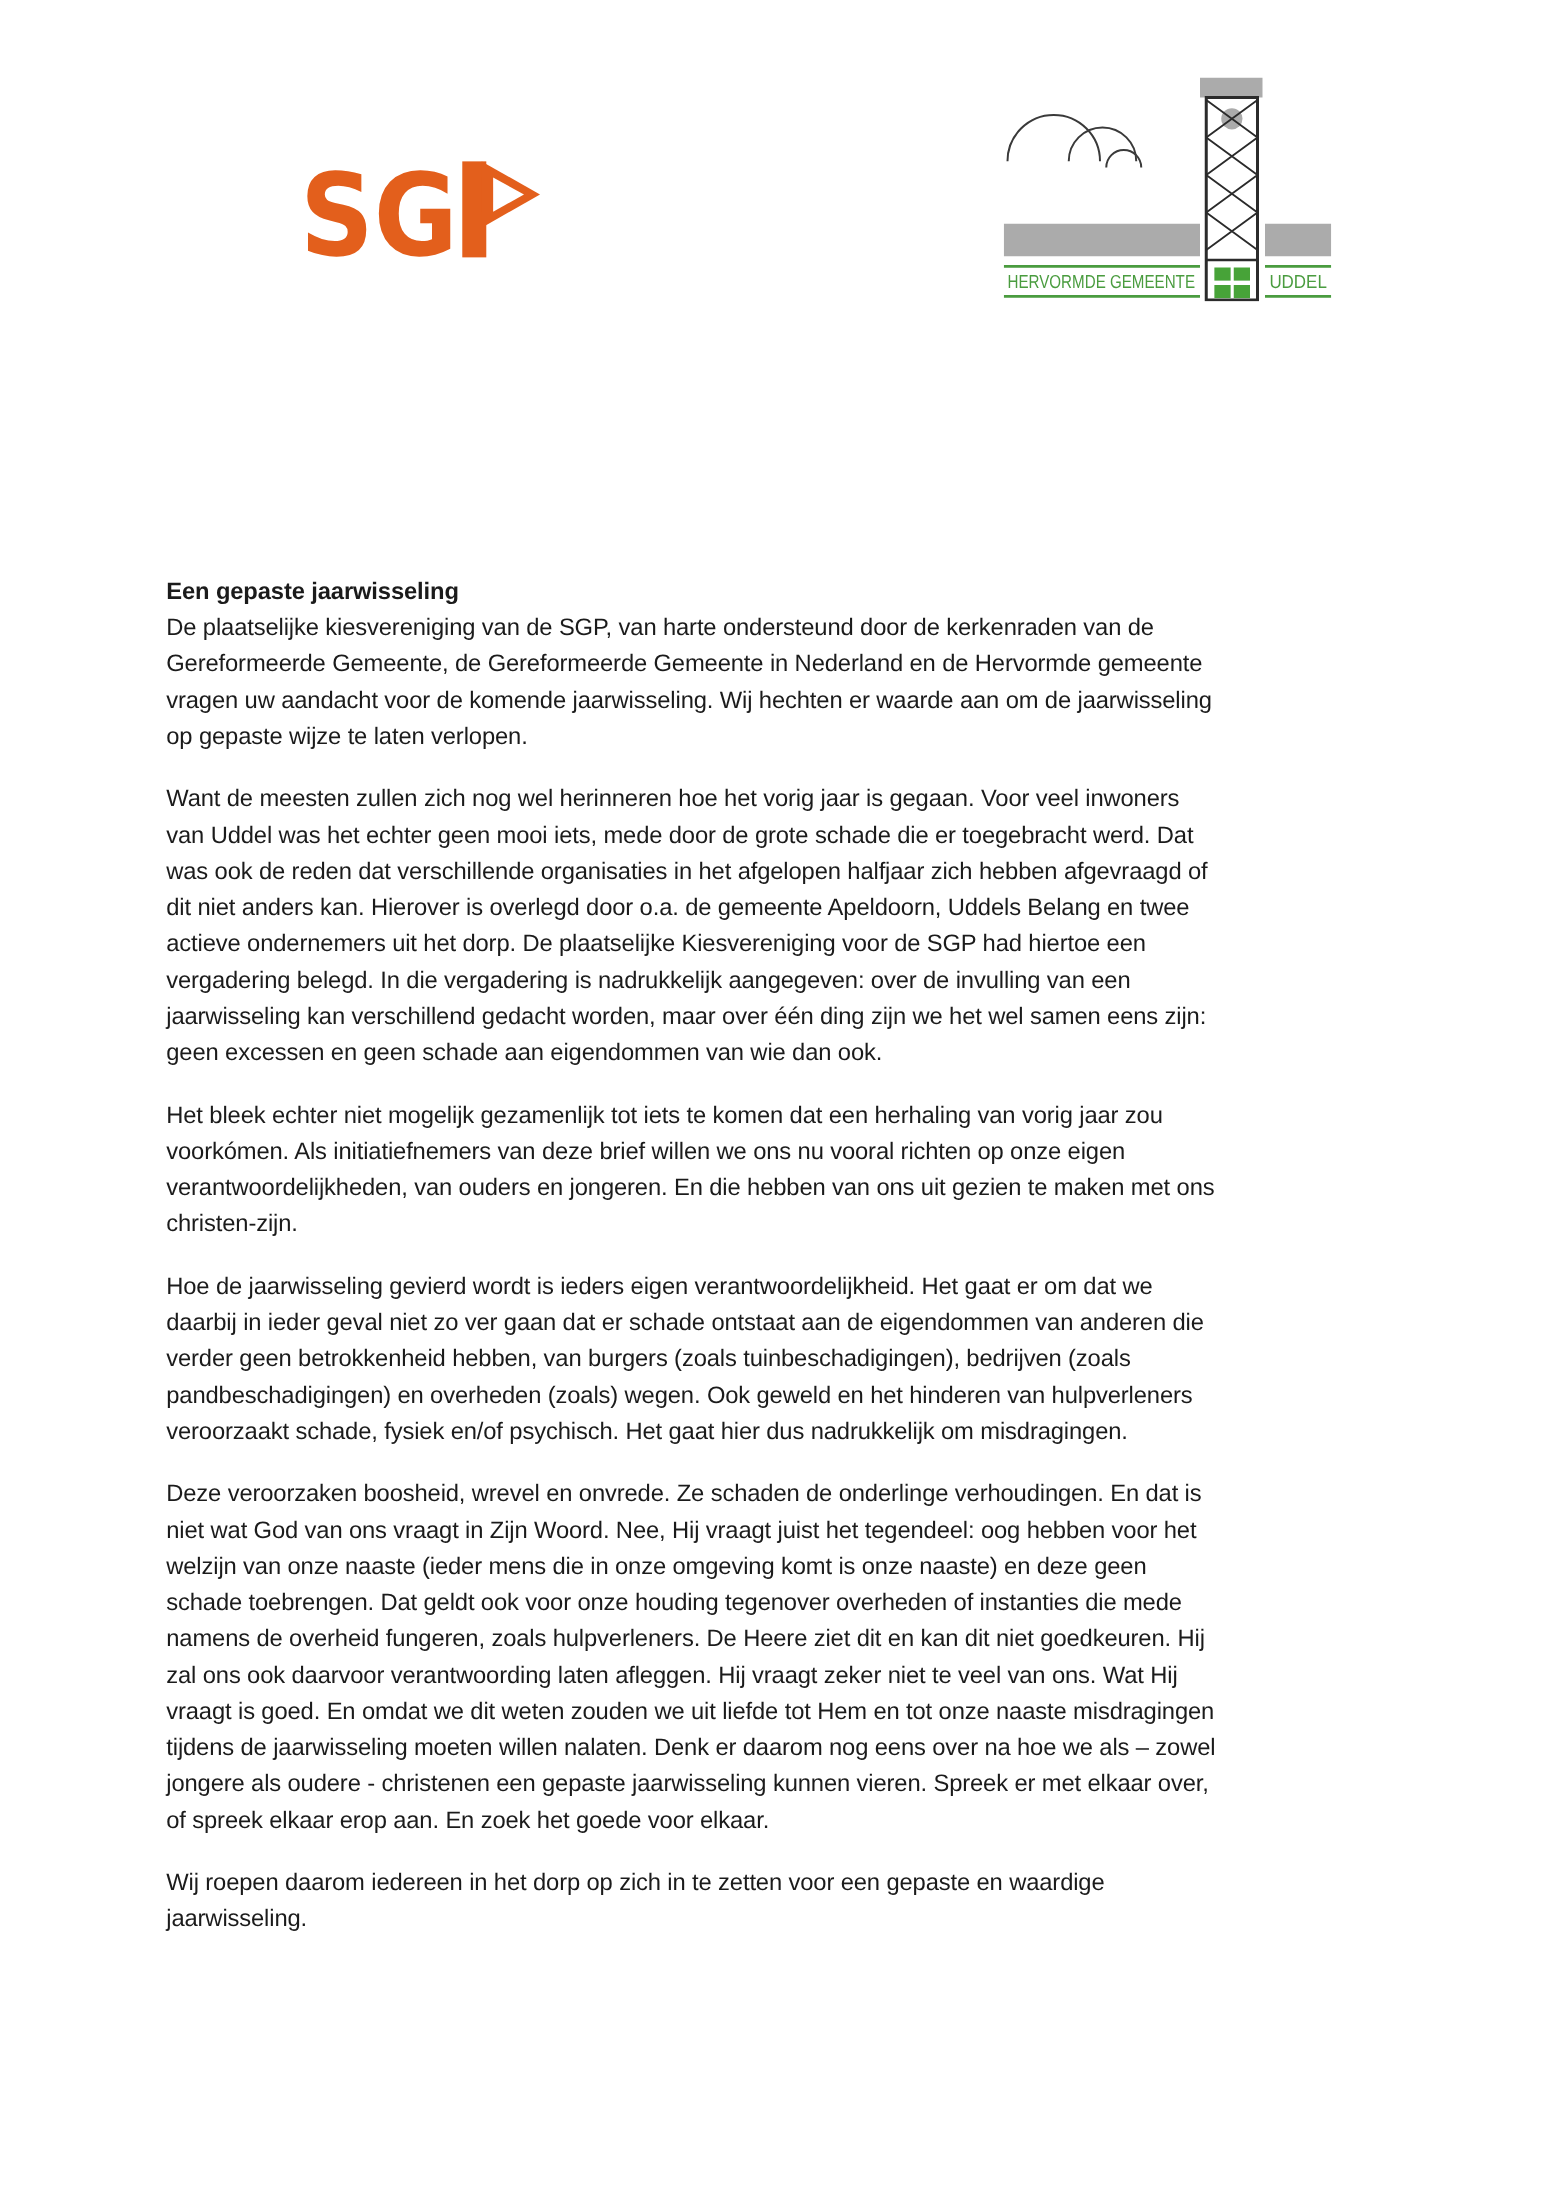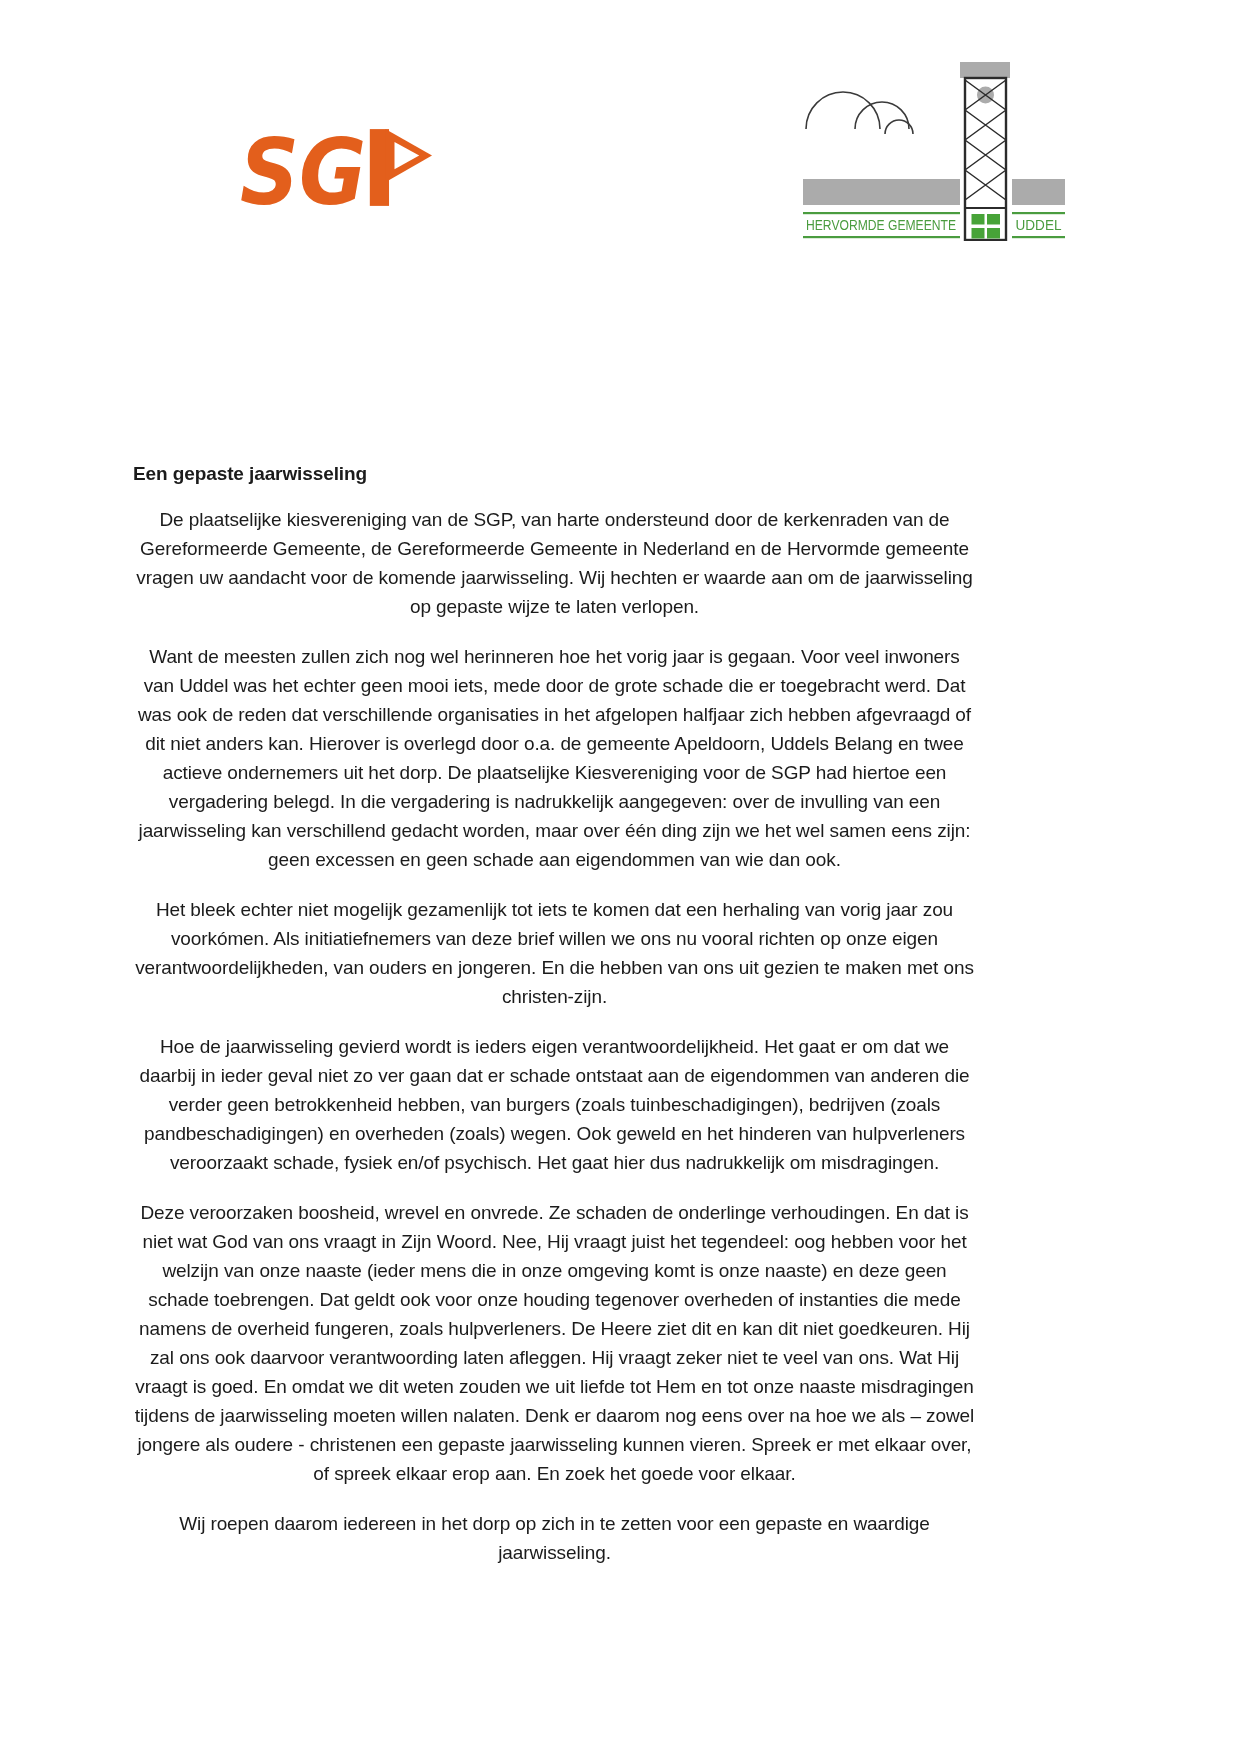--- a/index.html
+++ b/index.html
@@ -3,30 +3,30 @@
 <meta charset="utf-8">
 <style>
   * { margin:0; padding:0; box-sizing:border-box; }
   html,body { background:#ffffff; }
   .page {
     position:relative; width:1241px; height:1755px; background:#ffffff;
     font-family:"Liberation Sans", sans-serif; overflow:hidden;
   }
   .logo { position:absolute; }
   .logo svg { display:block; width:100%; height:100%; }
-  .logo-sgp   { left:240px; top:120px; width:192px; height:95px;font-style:italic; }
+  .logo-sgp   { left:240px; top:120px; width:192px; height:95px; }
   .logo-uddel { left:803px; top:62px;  width:262px; height:179px; }
   .logo-ggin  { left:163px; top:290px; width:310px; height:96px; }
   .logo-gg    { left:705px; top:310px; width:262px; height:56px; }
   .letter {
     position:absolute; left:133px; top:459px; width:843px;
     color:#1b1b1b; font-size:19px; line-height:29px; letter-spacing:-0.1px;
   }
-  .letter h1 { font-size:19px; line-height:29px; font-weight:bold; margin-bottom:17px; }
-  .letter p  { margin-bottom:21px; text-align:center; }
+  .letter h1 { font-size:19px; line-height:29px; font-weight:bold; }
+  .letter p  { margin-bottom:21px; text-align:left; }
 </style>
 </head>
 <body>
 
 <div class="page">
 
   <div class="logo logo-sgp">
     <svg viewBox="0 0 210 100" preserveAspectRatio="xMidYMid meet">
       <text x="0" y="90" font-family="DejaVu Sans, sans-serif" font-weight="bold" font-size="100" fill="#E35F1C" textLength="138" lengthAdjust="spacingAndGlyphs">SG</text>
       <g>

